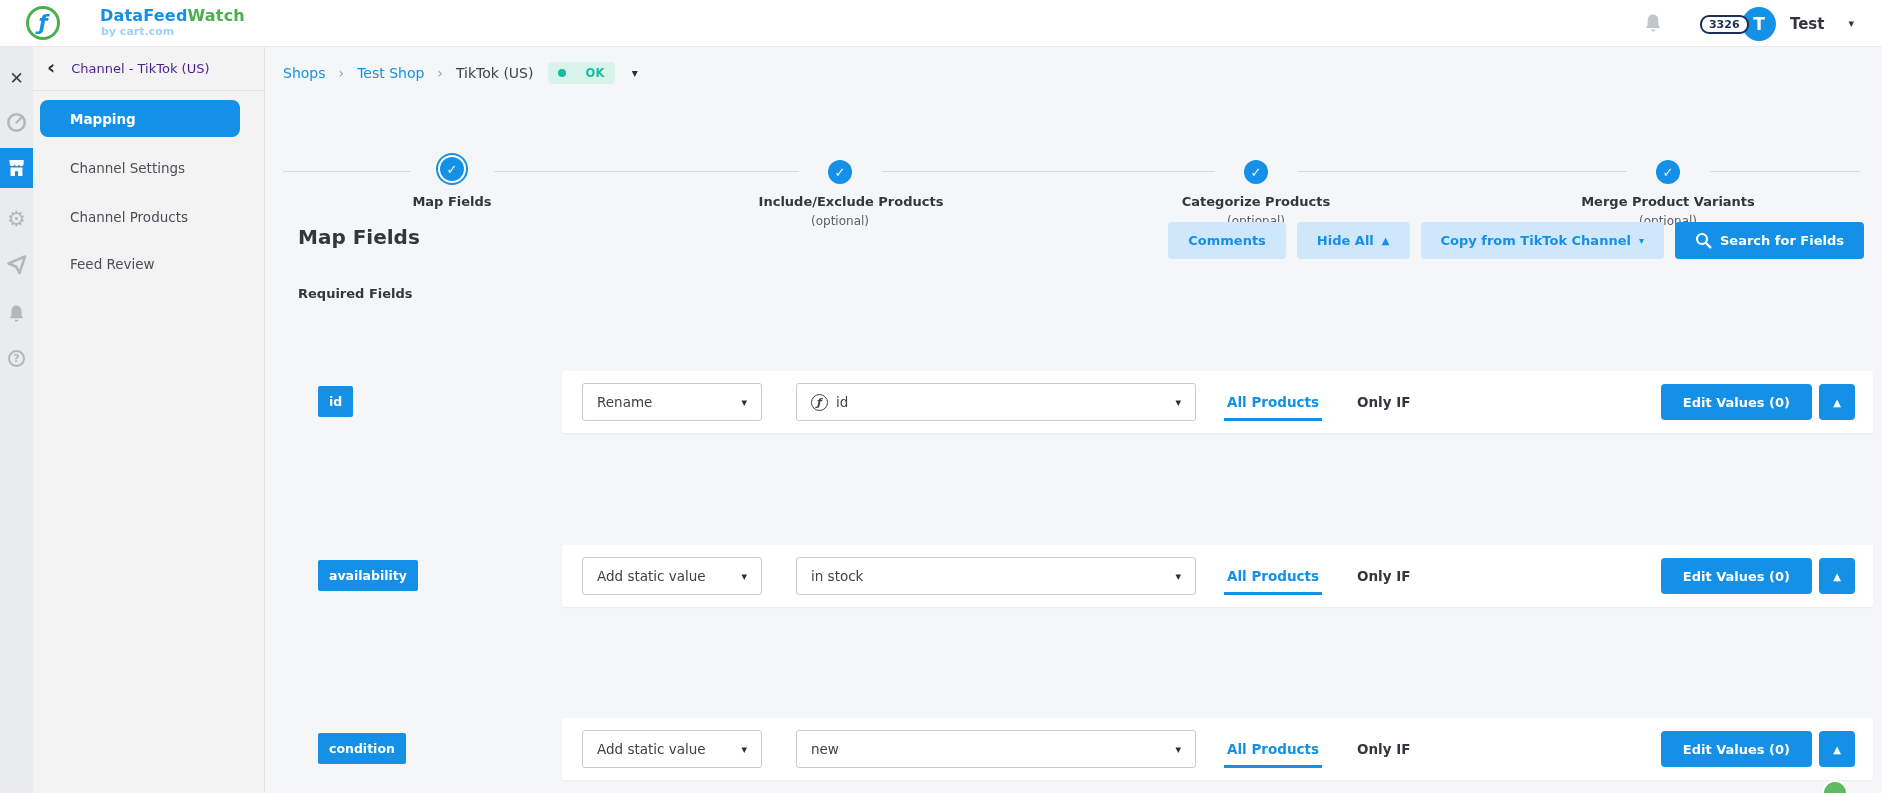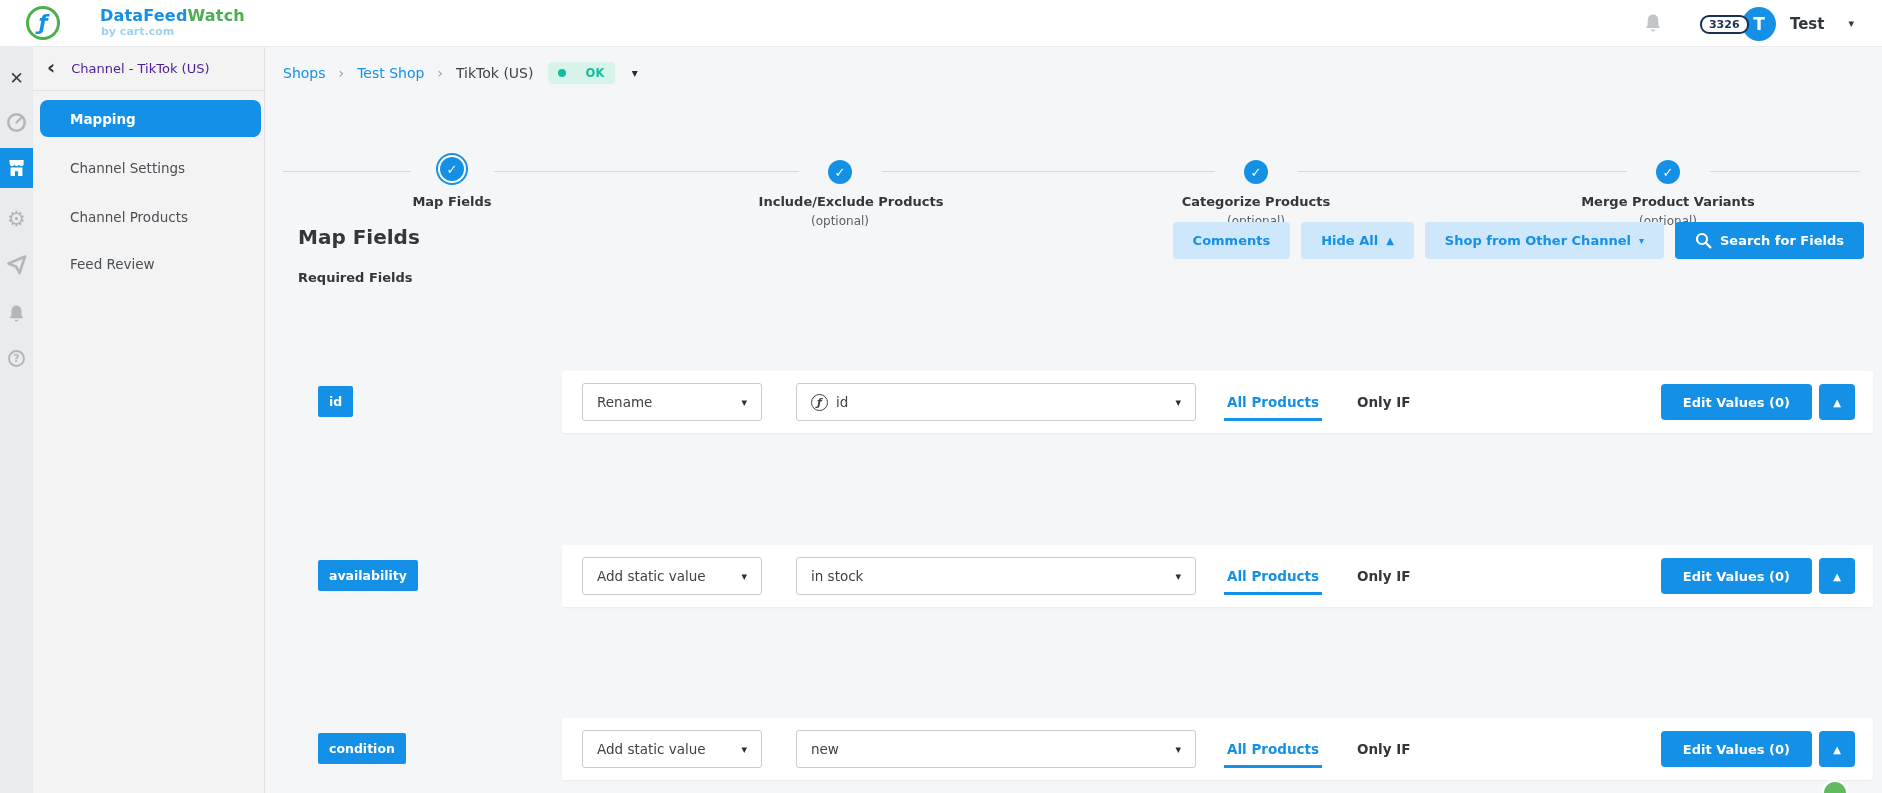--- a/index.html
+++ b/index.html
@@ -43,21 +43,21 @@
   .q-circle { width:17px; height:17px; border:2px solid #b4b7ba; border-radius:50%;
     color:#b4b7ba; font-size:11px; font-weight:bold; display:flex; align-items:center; justify-content:center; }
 
   
   .panel { position:absolute; left:33px; top:47px; width:232px; height:746px; background:#f3f3f4;
     border-right:1px solid #e3e3e5; z-index:5; }
   .panel-header { height:44px; display:flex; align-items:center; gap:16px; padding-left:14px;
     border-bottom:1px solid #e2e2e4; }
   .back-chevron { font-size:20px; font-weight:bold; color:#33373b; cursor:pointer; line-height:1; margin-top:-3px; }
   .panel-title { font-size:13px; font-weight:normal; color:#4c1d95; }
-  .menu-pill { position:absolute; left:7px; top:53px; width:221px; height:37px; background:#1490e6;
+  .menu-pill { position:absolute; left:7px; top:53px; width:200px; height:37px; background:#1490e6;
     border-radius:8px; color:#fff; font-size:13.5px; font-weight:bold;
     display:flex; align-items:center; padding-left:30px; cursor:pointer; }
   .menu-item { position:absolute; left:37px; font-size:13.5px; color:#4a4f54; cursor:pointer; }
 
   
   .main { position:absolute; left:265px; top:47px; right:0; bottom:0; }
 
   .breadcrumb { position:absolute; left:18px; top:13px; height:26px; display:flex; align-items:center; gap:13px; font-size:14px; }
   .crumb-link { color:#1490e6; cursor:pointer; }
   .crumb-sep { color:#9aa0a5; font-size:14px; }
@@ -79,21 +79,21 @@
 
   
   .page-title { position:absolute; left:33px; top:178px; font-size:20px; font-weight:bold; color:#33373b; }
   .toolbar { position:absolute; right:18px; top:175px; display:flex; gap:11px; }
   .btn { height:37px; border-radius:4px; border:none; font-family:inherit; font-size:13px; font-weight:bold;
     display:flex; align-items:center; justify-content:center; gap:8px; cursor:pointer; padding:0 20px; }
   .btn-light { background:#cfe7fb; color:#1490e6; }
   .btn-solid { background:#1490e6; color:#fff; }
   .btn .mini-caret { font-size:10px; }
 
-  .section-label { position:absolute; left:33px; top:223px; font-size:13px; font-weight:bold; color:#33373b; }
+  .section-label { position:absolute; left:33px; top:239px; font-size:13px; font-weight:bold; color:#33373b; }
 
   
   .map-row { position:absolute; left:0; right:0; height:62px; }
   .row-connector { position:absolute; left:60px; right:1585px; top:30px; height:2px; background:#e4e4e6; }
   .field-chip { position:absolute; left:53px; top:15px; background:#1490e6; color:#fff;
     font-size:12.5px; font-weight:bold; padding:8px 11px; border-radius:2px; }
   .row-card { position:absolute; left:297px; right:9px; top:0; height:62px; background:#fff;
     border-radius:2px; box-shadow:0 1px 2px rgba(0,0,0,.05);
     display:flex; align-items:center; padding:0 18px 0 20px; }
   .select { height:38px; border:1px solid #c9ccd0; border-radius:3px; background:#fff;
@@ -243,21 +243,21 @@
     <div class="page-title">Map Fields</div>
     <div class="toolbar">
       <button class="btn btn-light">
           <span>Comments</span>
         </button>
       <button class="btn btn-light">
           <span>Hide All</span>
           <span class="mini-caret">▲</span>
         </button>
       <button class="btn btn-light">
-          <span>Shop from Other Channel</span>
+          <span>Copy from TikTok Channel</span>
           <span class="mini-caret">▾</span>
         </button>
       <button class="btn btn-solid">
         <svg width="17" height="17" viewBox="0 0 17 17">
             <circle cx="7" cy="7" r="5" fill="none" stroke="#fff" stroke-width="2.2"></circle>
             <line x1="11" y1="11" x2="15.4" y2="15.4" stroke="#fff" stroke-width="2.2" stroke-linecap="round"></line>
           </svg>
         <span>Search for Fields</span>
       </button>
     </div>

